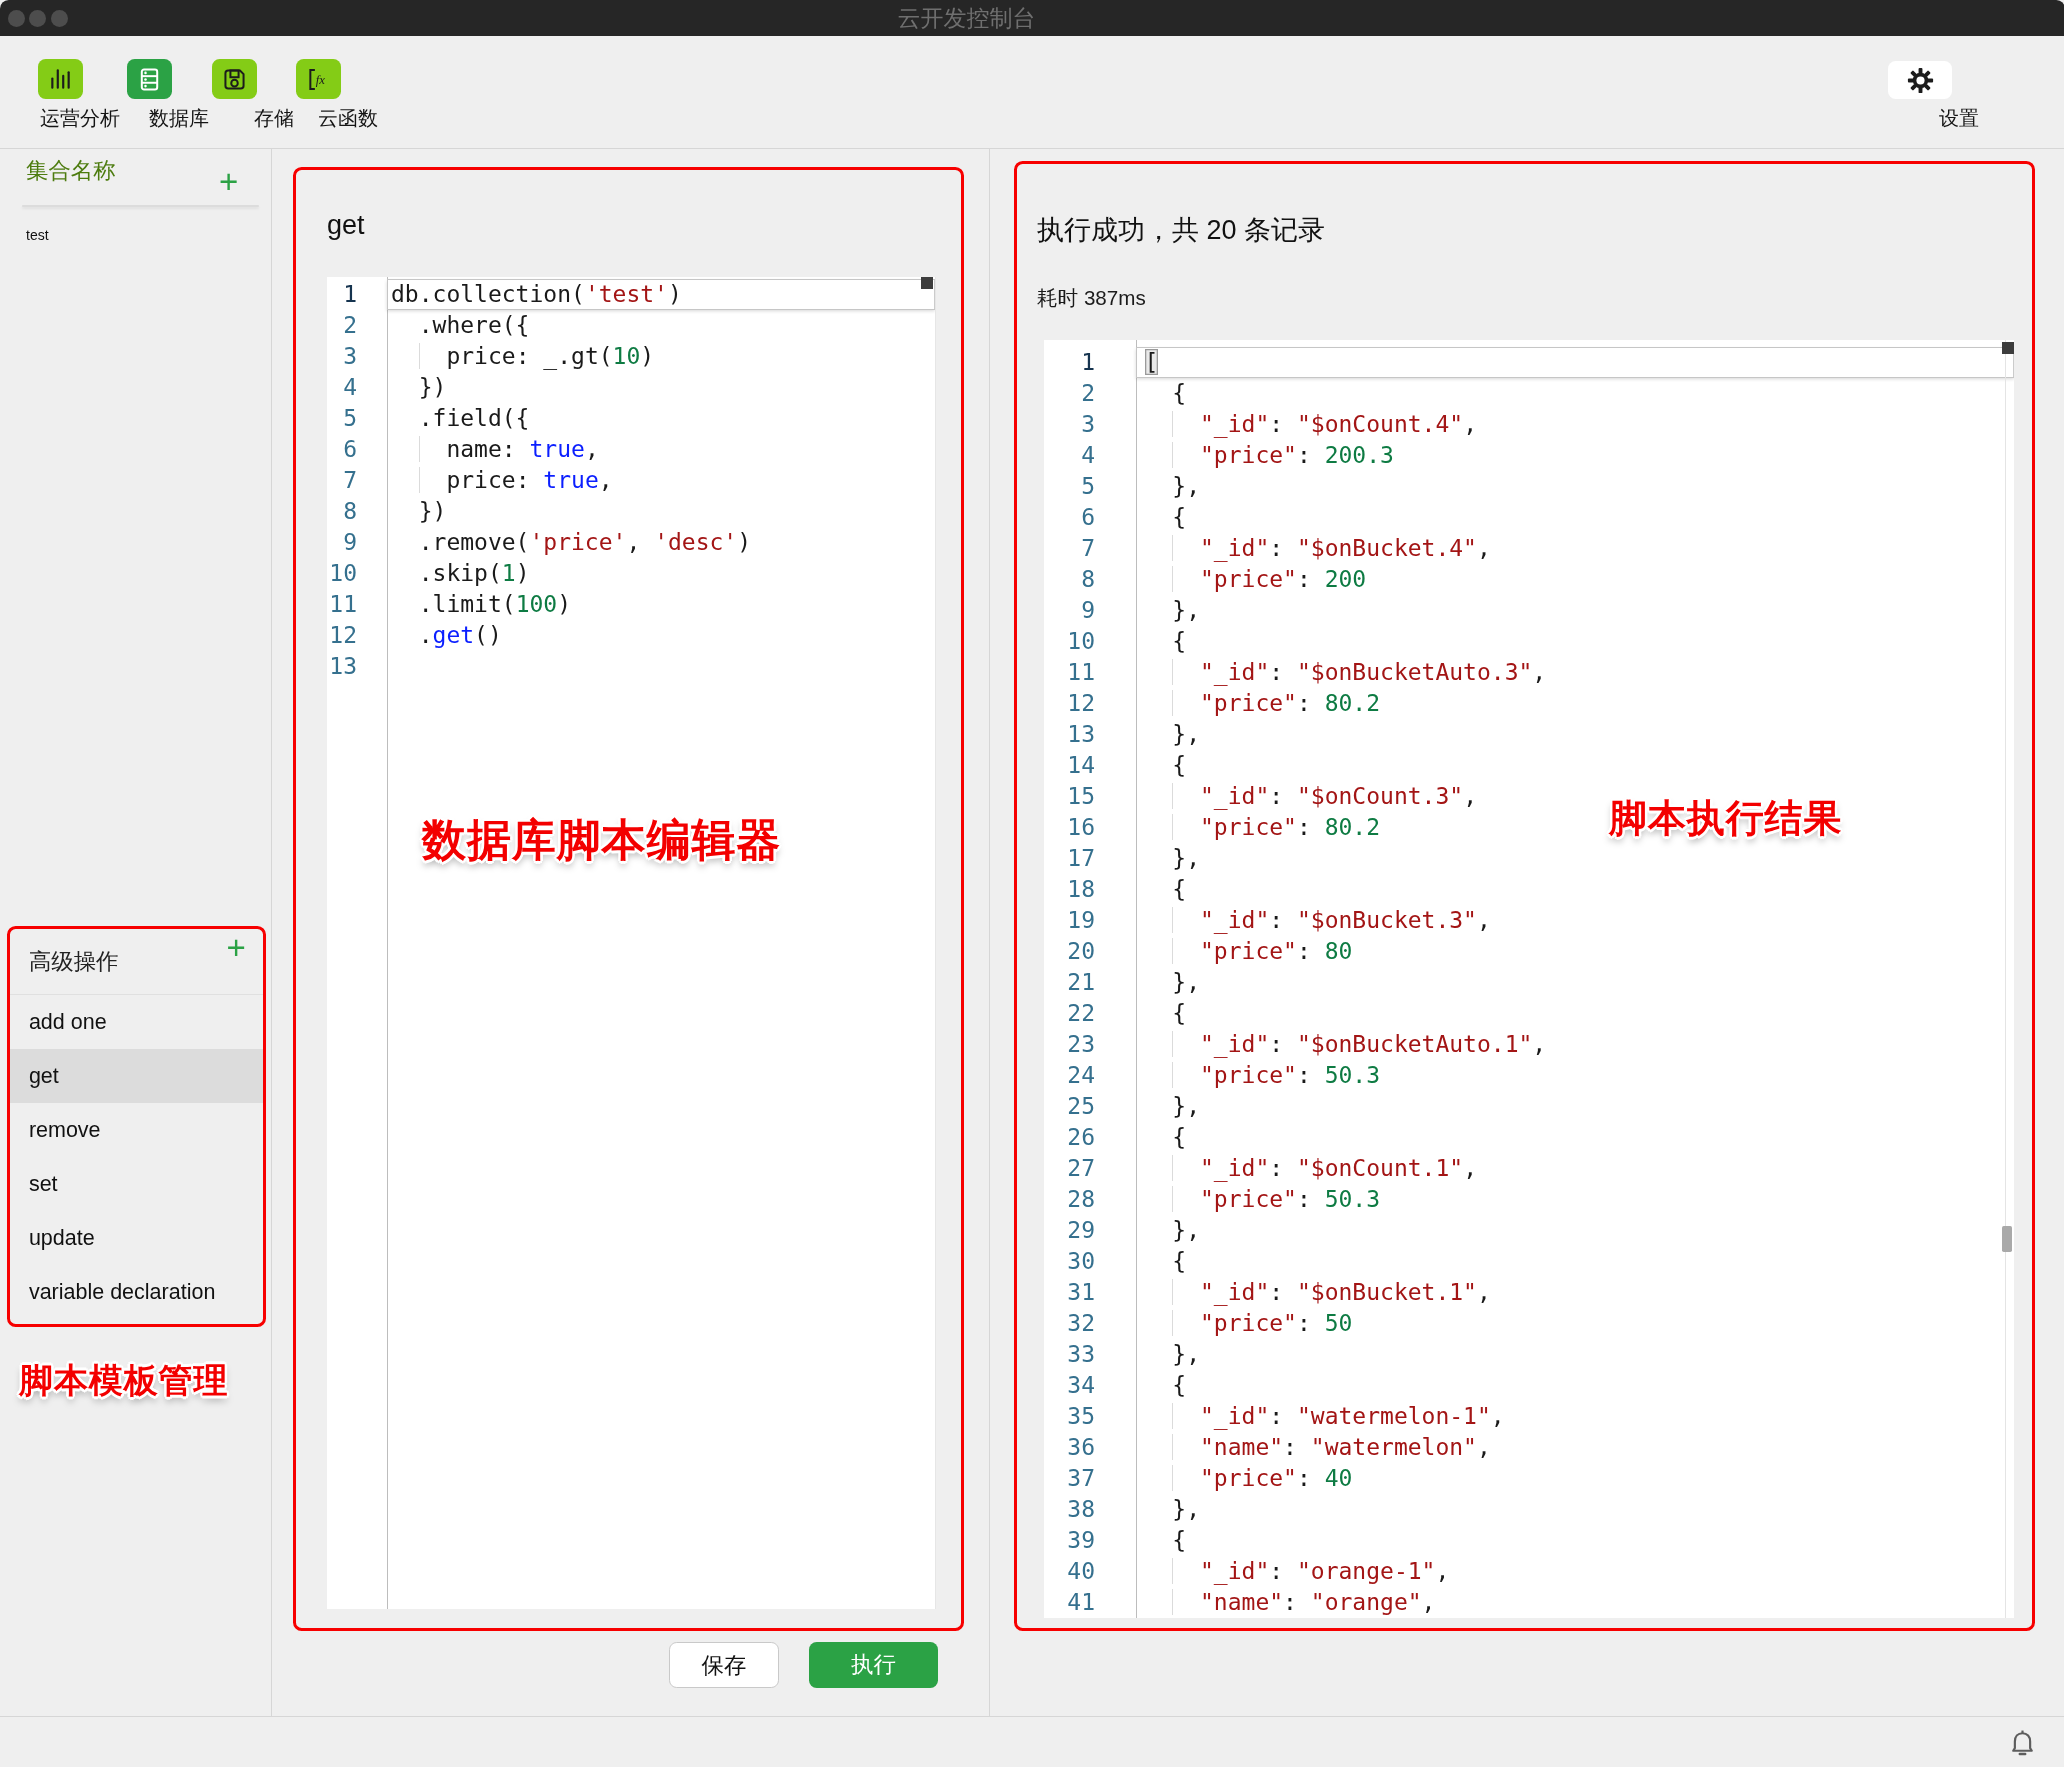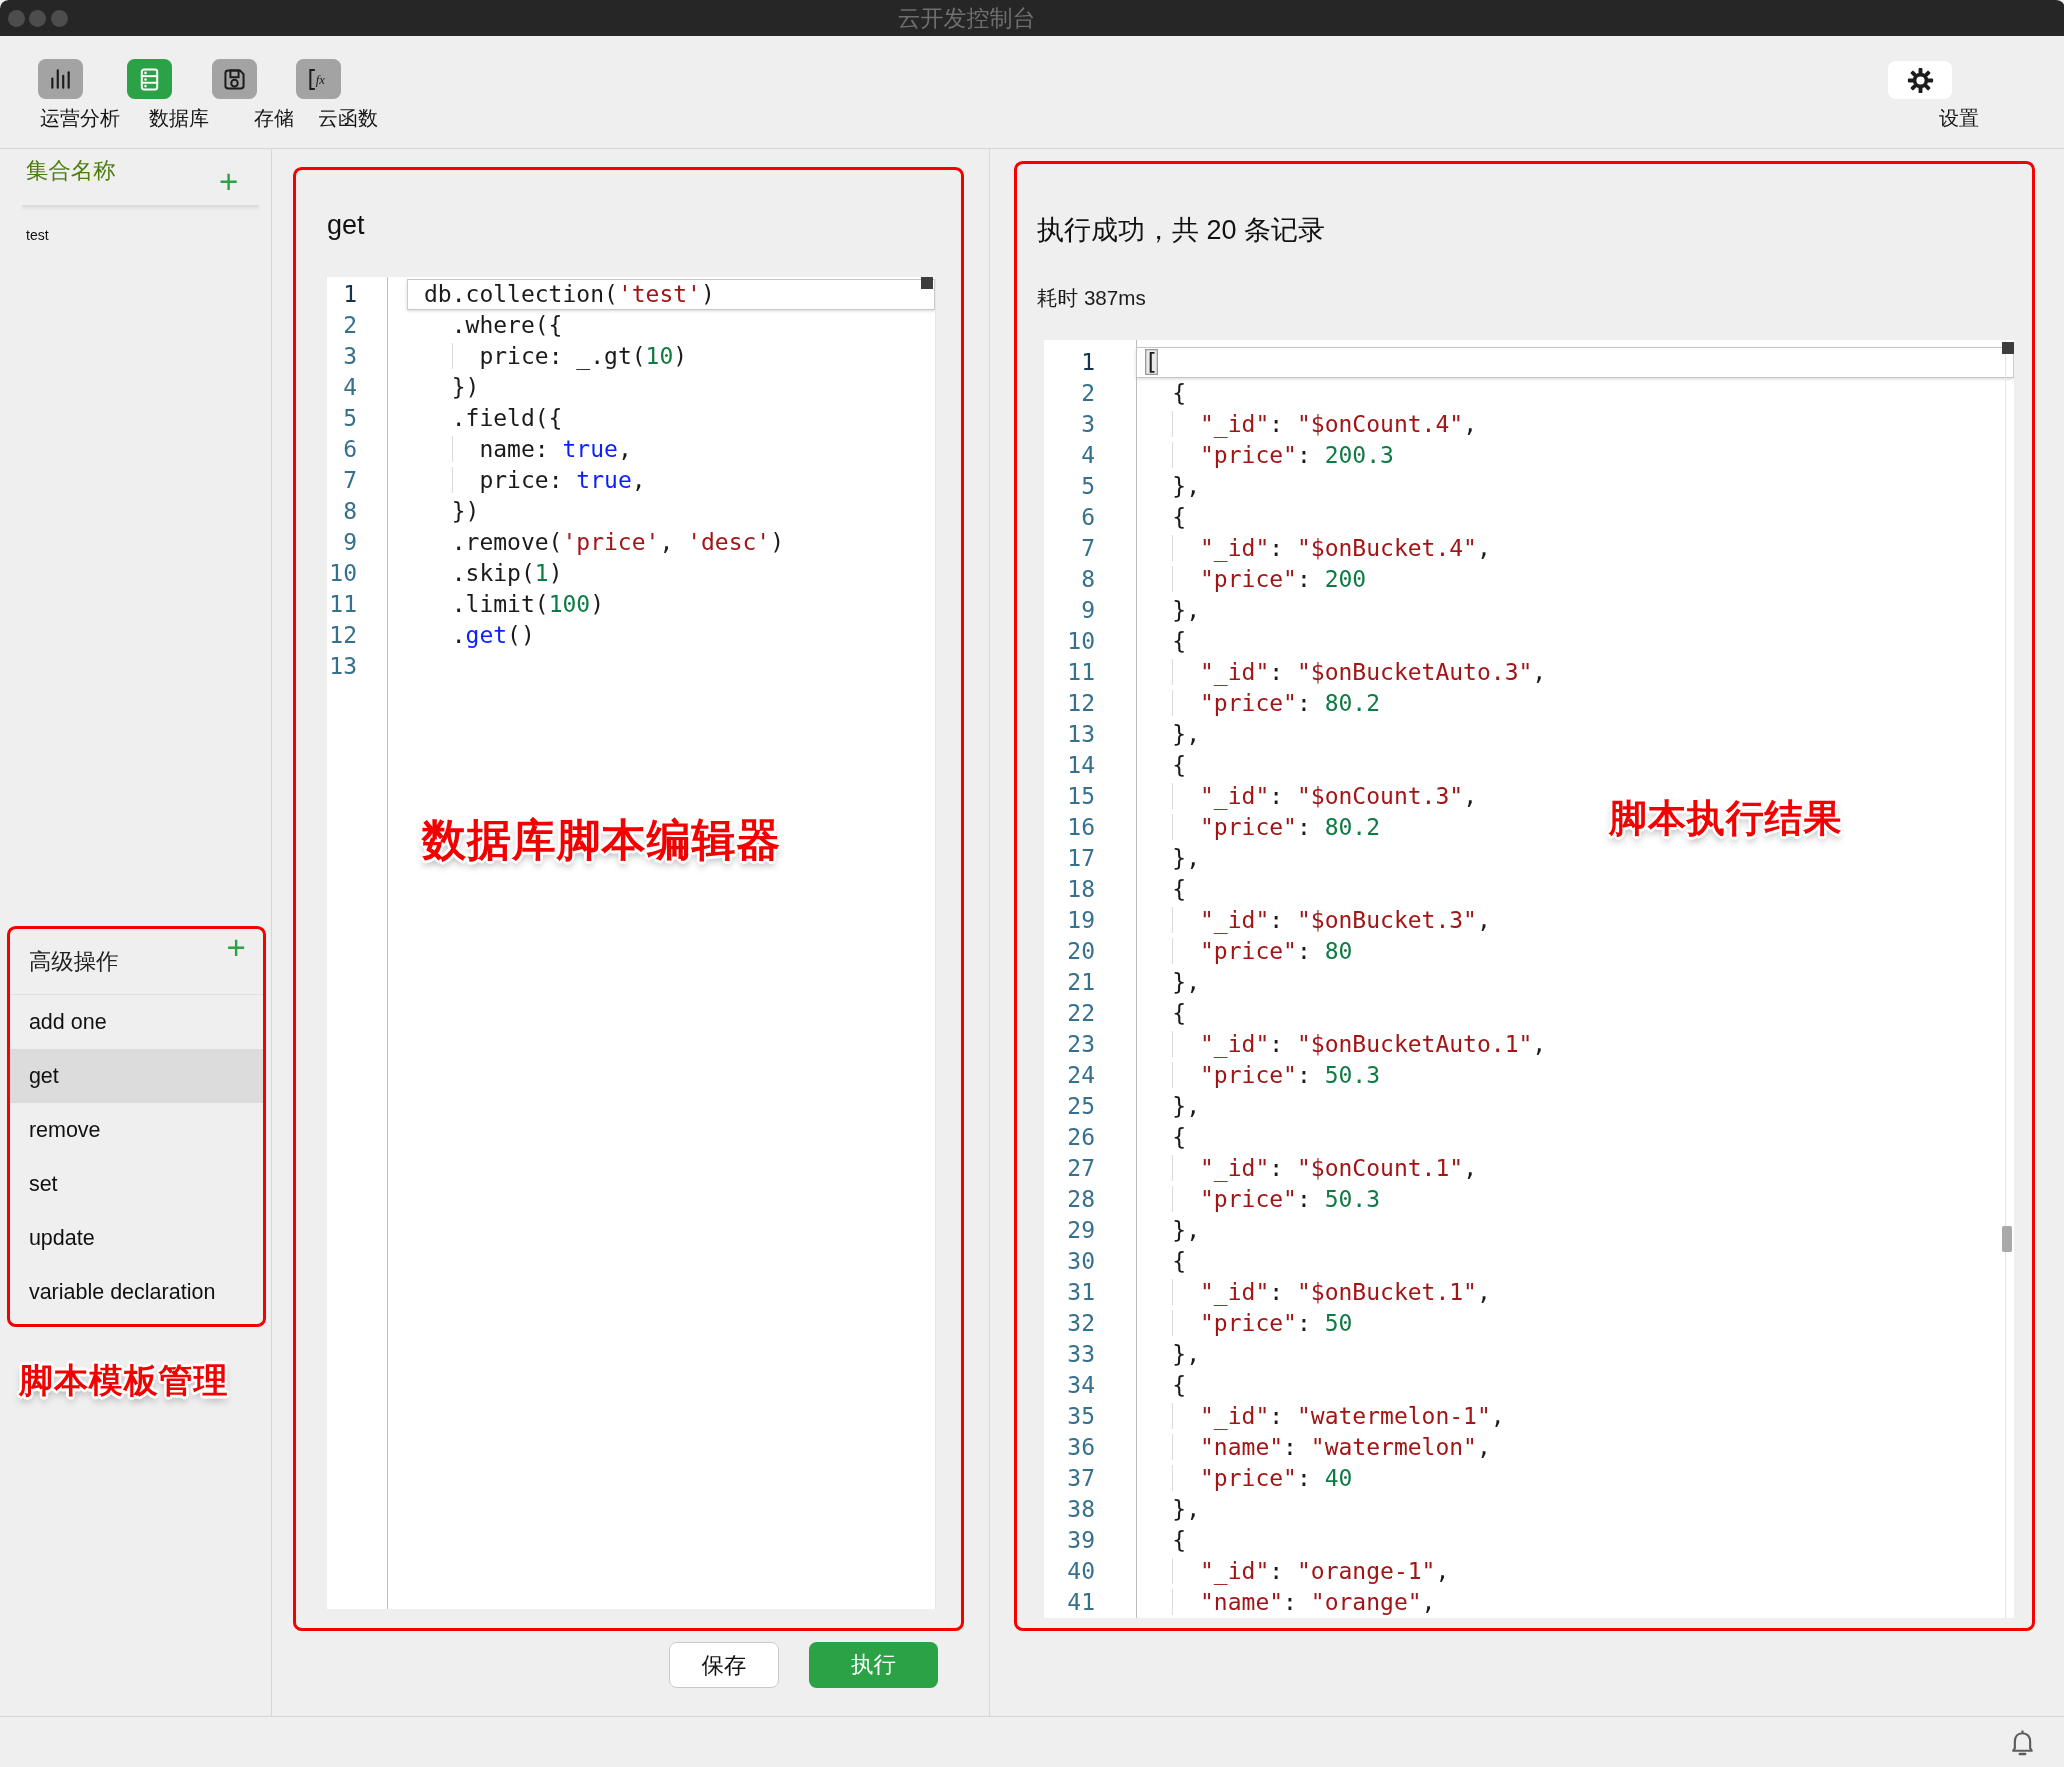--- a/index.html
+++ b/index.html
@@ -5,21 +5,21 @@
   html,body{margin:0;padding:0;}
   body{width:2065px;height:1767px;position:relative;background:#efefef;overflow:hidden;
        font-family:"Liberation Sans",sans-serif;color:#1a1a1a;}
   .abs{position:absolute;}
   
   .titlebar{position:absolute;left:0;top:0;width:2065px;height:36px;background:#262626;border-radius:8.6px 8.6px 0 0;}
   .traffic{position:absolute;top:9.5px;width:17px;height:17px;border-radius:50%;background:#4d4d4d;}
   .win-title{position:absolute;left:0;right:132px;top:0;height:36px;line-height:36px;text-align:center;
              color:#6f6f6f;font-size:23px;}
   
-  .tbtn{position:absolute;top:59px;width:45px;height:40px;background:#a3a3a3;border-radius:7.7px;
+  .tbtn{position:absolute;top:59px;width:45px;height:40px;background:#84cc16;border-radius:7.7px;
         display:flex;align-items:center;justify-content:center;}
   .tbtn.active{background:#2ba245;}
   .tlabel{position:absolute;top:105px;width:120px;text-align:right;font-size:20px;color:#141414;}
   .settings-btn{position:absolute;top:61px;left:1888px;width:64px;height:38px;background:#fff;border-radius:7.7px;
         display:flex;align-items:center;justify-content:center;}
   .hdiv{position:absolute;left:0;width:2065px;height:0.9px;background:#d6d6d6;}
   .vdiv{position:absolute;top:148px;height:1568px;width:0.9px;background:#d6d6d6;}
   
   .side-header{position:absolute;left:26px;top:152px;height:38px;line-height:38px;font-size:22.4px;color:#4d7c0f;}
   .plus{color:#2ba245;font-size:33px;font-weight:300;line-height:38px;}
@@ -49,21 +49,21 @@
   .ln{flex:none;text-align:right;color:#35708e;box-sizing:border-box;}
   .ln.lna{color:#16344f;}
   .cd{flex:1;box-sizing:border-box;}
   .cur{box-shadow:inset 0 0 0 0.9px #c6c6c6,0 1.7px 3.4px rgba(0,0,0,.16);}
   .ts{color:#a31515;}
   .tn{color:#0e7b43;}
   .tk{color:#0b1fff;}
   .selb{background:#e9e9e9;box-shadow:inset 0 0 0 1.3px #9a9a9a;}
   .ig{box-shadow:inset 0.9px 0 0 #d8d8d8;}
   #editor .ln{width:60px;padding-right:30px;}
-  #editor .cd{padding-left:17px;margin-left:20px;}
+  #editor .cd{padding-left:4px;}
   #json-viewer .ln{width:92px;padding-right:41px;}
   #json-viewer .cd{padding-left:8.6px;}
   .scrollsq{position:absolute;width:12px;height:12px;background:#3d3d3d;}
   .scrolltrack{position:absolute;width:0.9px;background:#e4e4e4;}
   .scrollthumb{position:absolute;width:10.3px;height:26px;background:#a9a9a9;border-radius:1.7px;}
   
   .btn{position:absolute;top:1642px;height:46px;border-radius:7.7px;font-size:22.4px;text-align:center;
        line-height:46px;box-sizing:border-box;}
   .btn-save{left:669px;width:110px;background:#fff;border:0.9px solid #c9c9c9;color:#111;line-height:45px;}
   .btn-run{left:809px;width:129px;background:#2ba245;color:#fff;}

